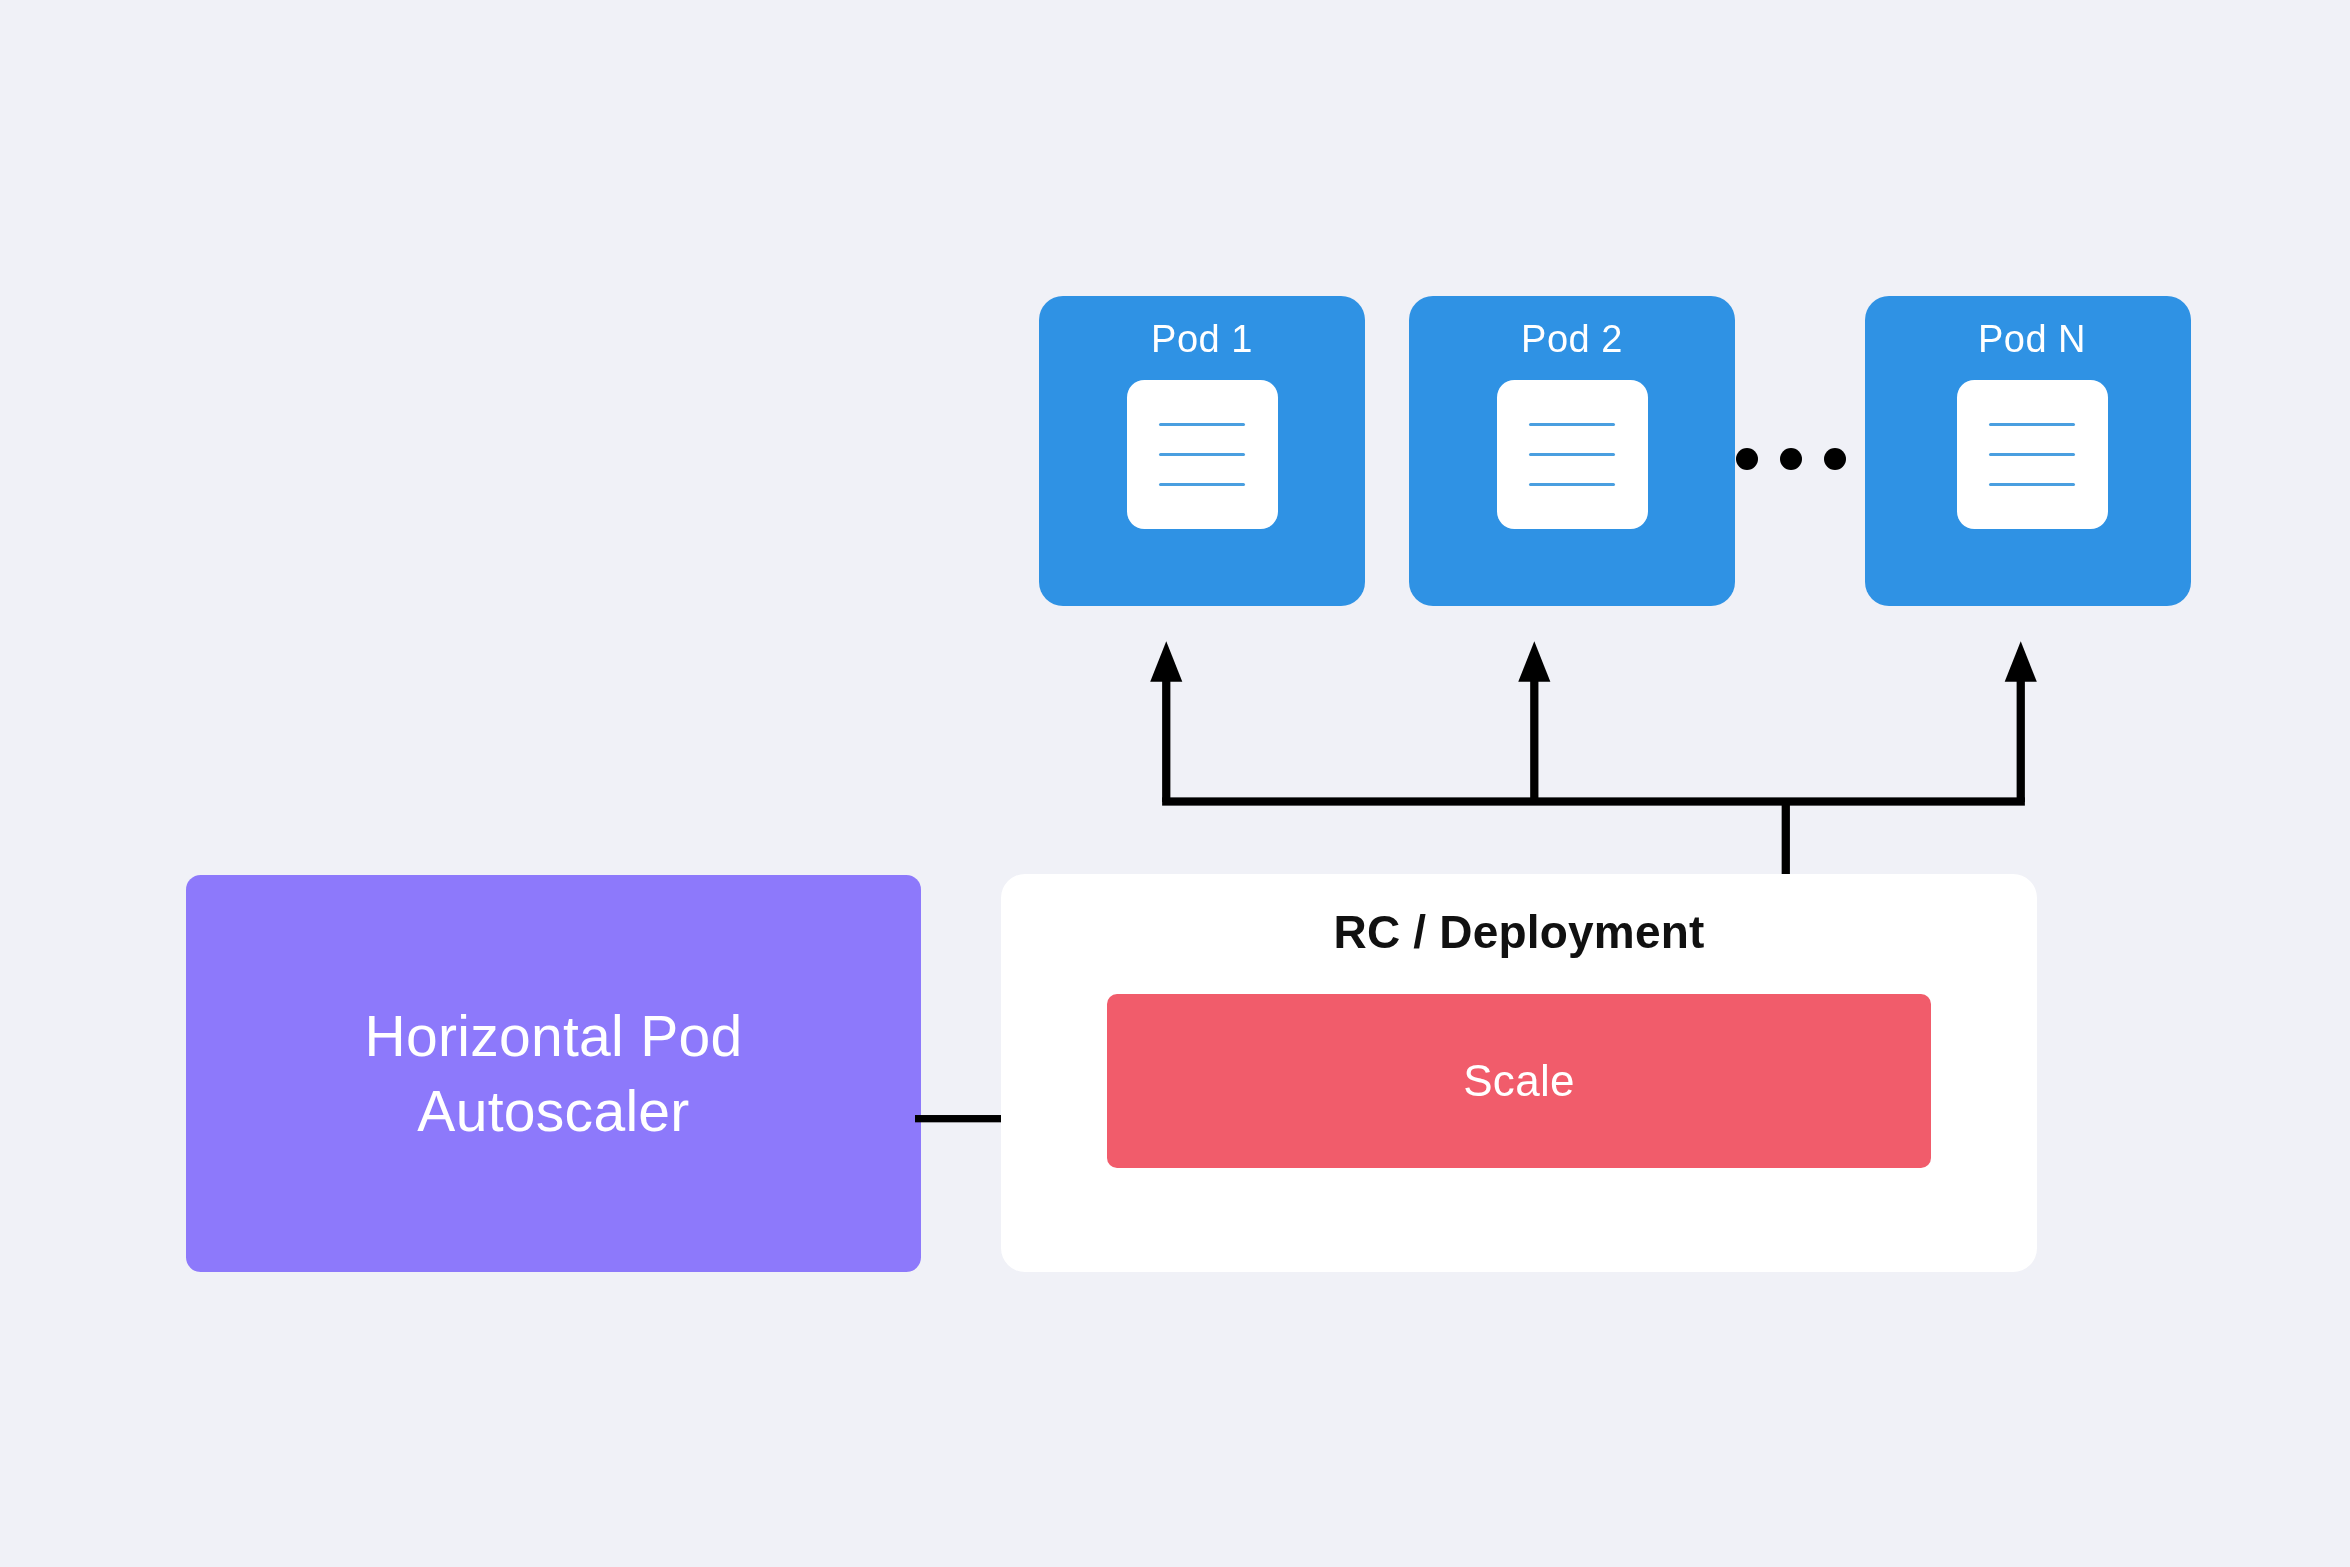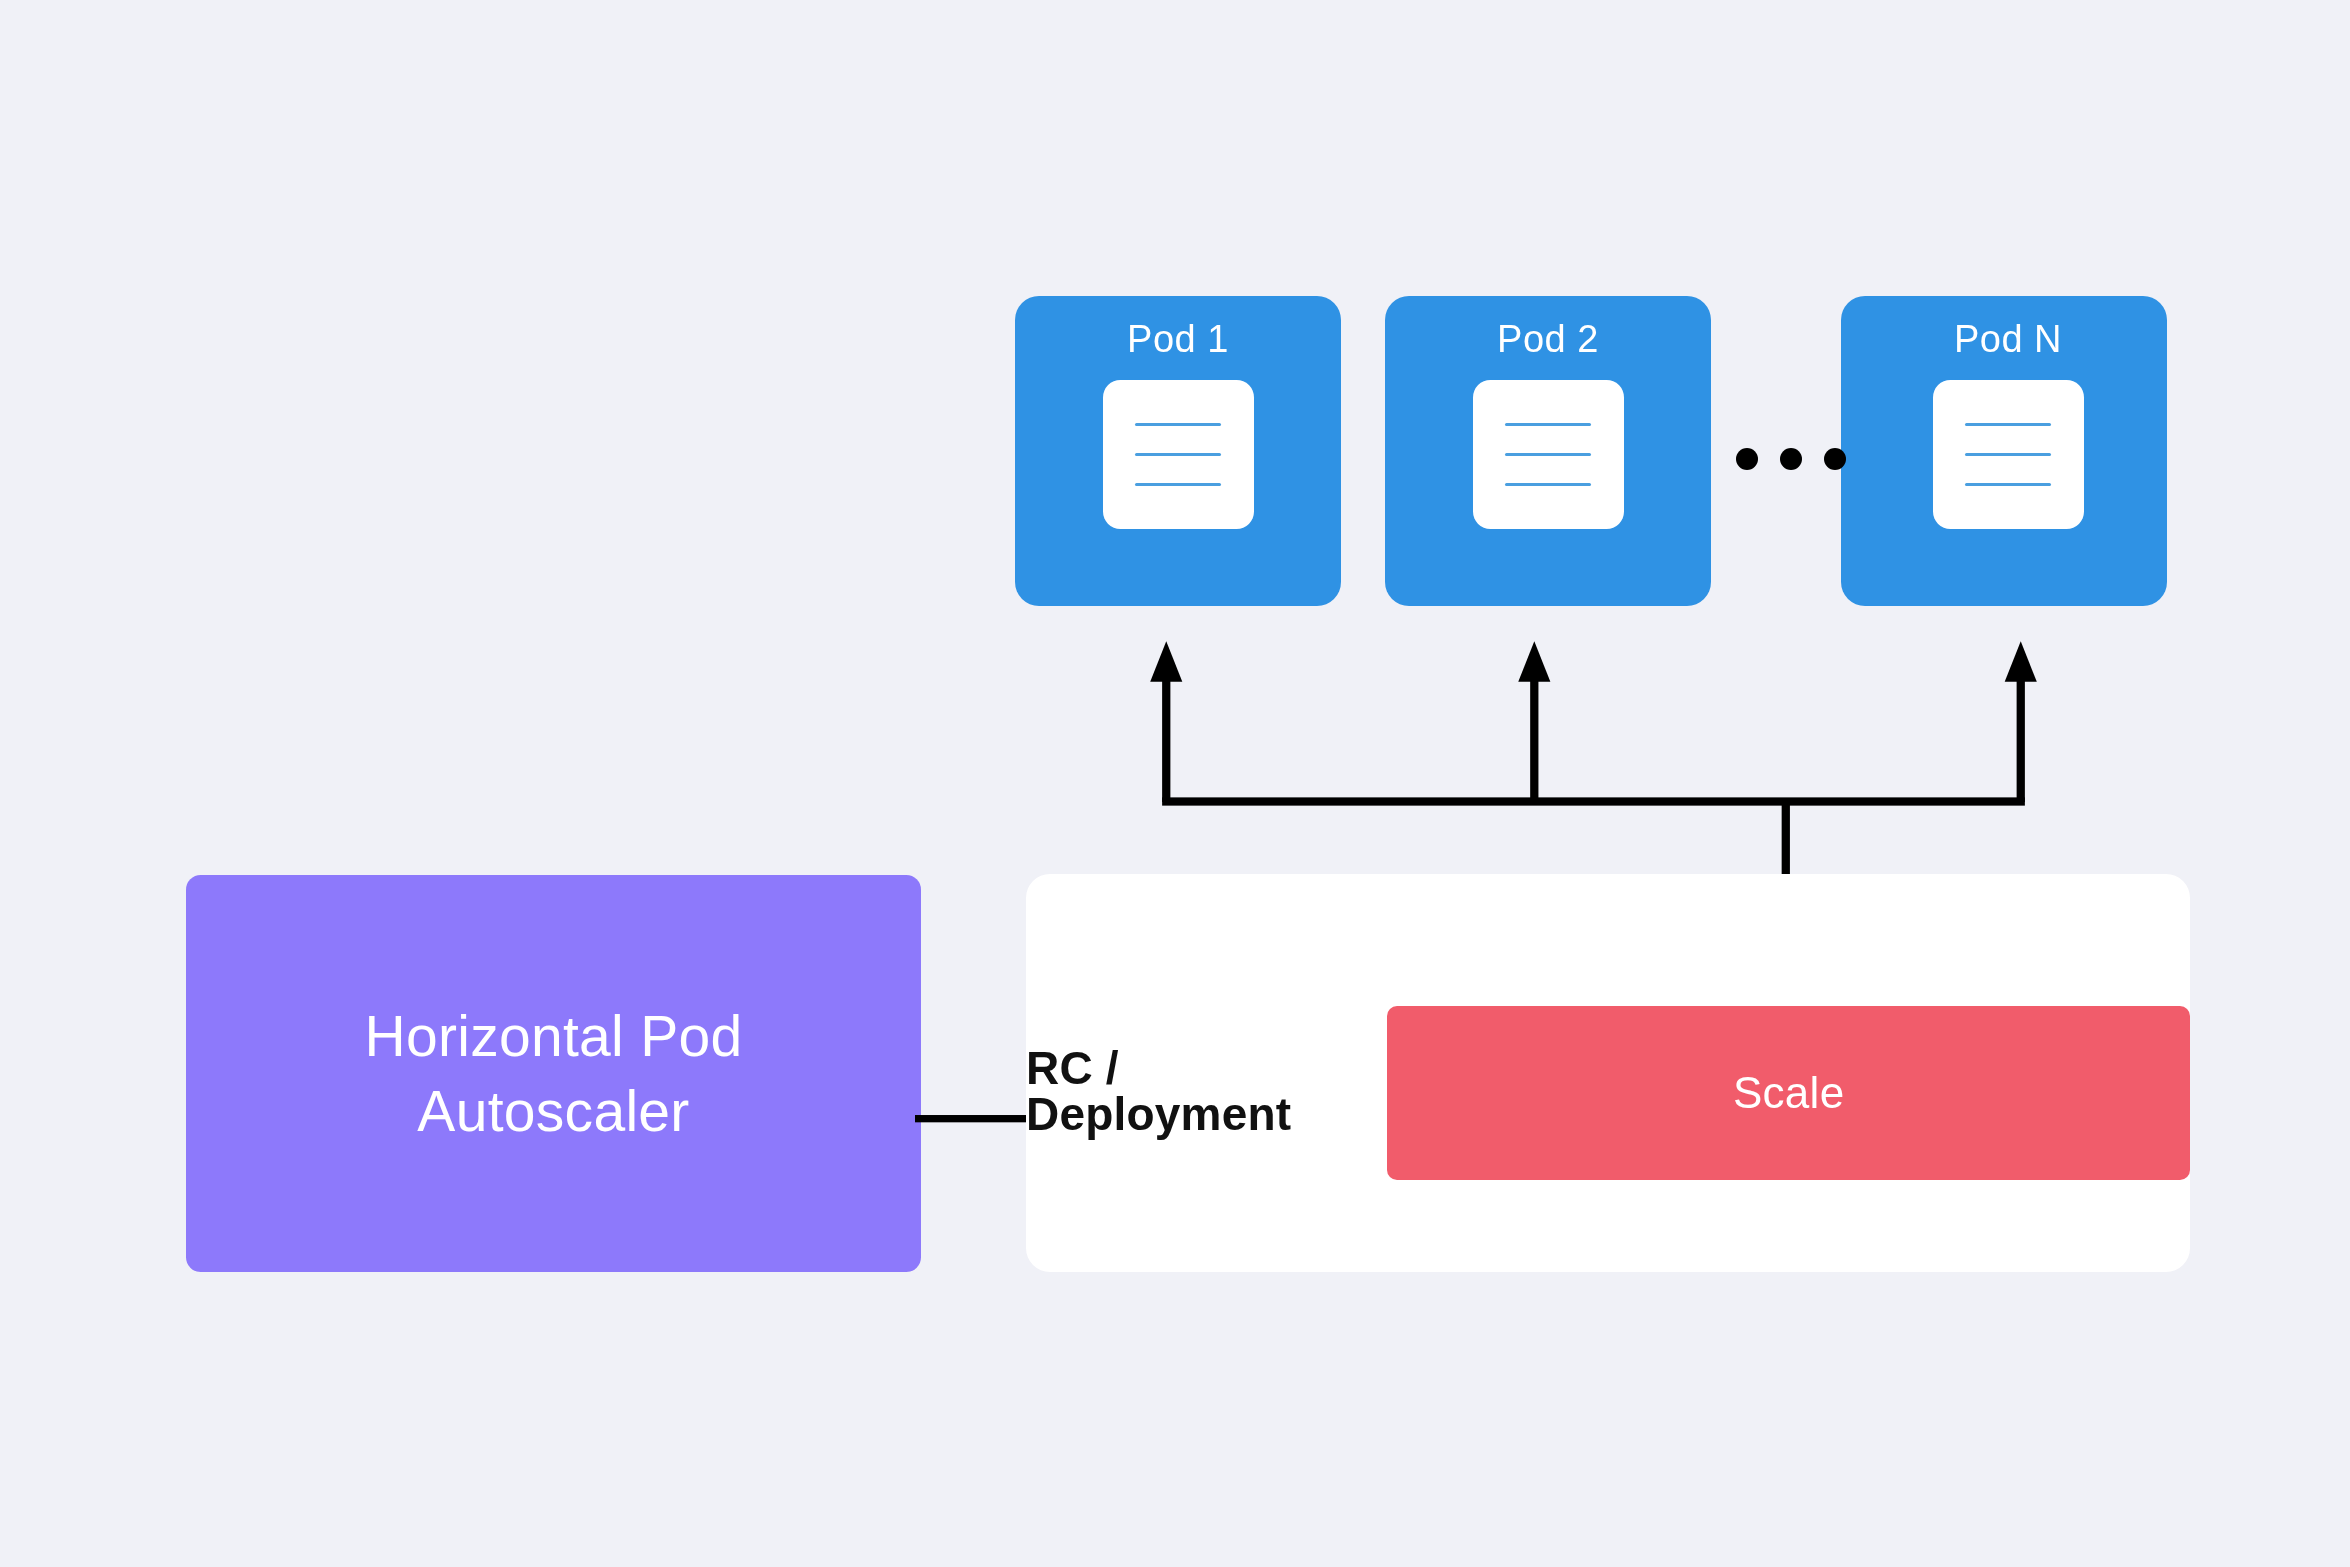--- a/index.html
+++ b/index.html
@@ -25,20 +25,21 @@
   .pod-card {
     position: absolute;
     width: 326px;
     height: 310px;
     background: #2f92e4;
     border-radius: 24px;
     box-sizing: border-box;
     display: flex;
     flex-direction: column;
     align-items: center;
+    margin-left: 24px;
   }
   .pod-label {
     margin-top: 24px;
     color: #ffffff;
     font-size: 38px;
     font-weight: 400;
     letter-spacing: 0.5px;
     line-height: 1;
     font-family: "Liberation Sans", sans-serif;
   }
@@ -124,28 +125,29 @@
     left: 914px;
     top: 1084px;
     width: 294px;
     height: 73px;
     pointer-events: none;
   }
 
   
   #rc-panel {
     position: absolute;
-    left: 1026px;
+    left: 1001px;
     top: 874px;
-    width: 1164px;
+    width: 1036px;
     height: 398px;
     background: #ffffff;
     border-radius: 24px;
     box-sizing: border-box;
     display: flex;
+    flex-direction: column;
     align-items: center;
   }
   #rc-title {
     margin-top: 35px;
     color: #111111;
     font-size: 46px;
     font-weight: 700;
     letter-spacing: 0.2px;
     line-height: 1;
     font-family: "Liberation Sans", sans-serif;

